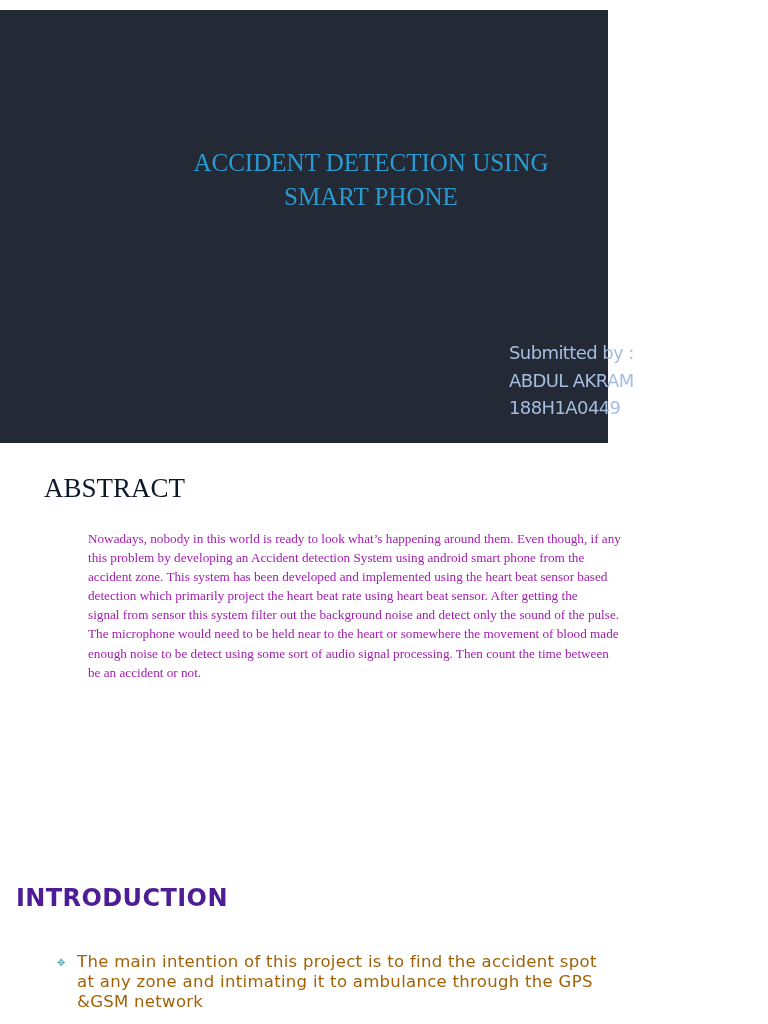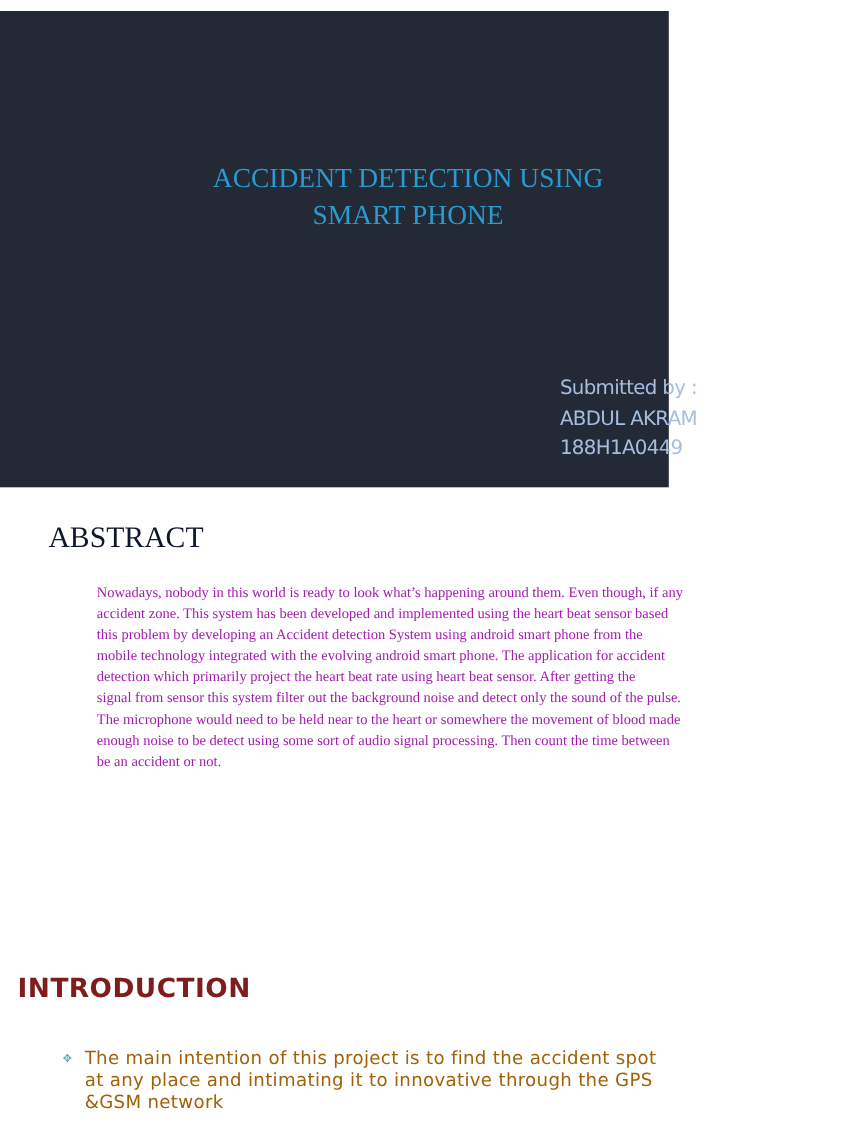--- a/index.html
+++ b/index.html
@@ -41,21 +41,21 @@
       font-size: 13.2px; line-height: 19.1px;
       color: #a21caf;
       margin-left: 48px;
     }
     .abstract-body div { white-space: nowrap; }
     .intro-heading {
       position: absolute; left: 16px; top: 880px;
       font-family: "DejaVu Sans", sans-serif;
       font-weight: bold;
       font-size: 24px; line-height: 36px;
-      color: #7f1d1d;
+      color: #4c1d95;
       letter-spacing: 0.4px;
     }
     .intro-bullet {
       position: absolute; left: 57px; top: 952px;
       display: flex; align-items: flex-start;
     }
     .bullet-icon {
       width: 20px; height: 20px;
       font-family: "DejaVu Sans", sans-serif;
       font-size: 10px; line-height: 22px;
@@ -82,32 +82,31 @@
     <div>Submitted by :</div>
     <div>ABDUL AKRAM</div>
     <div>188H1A0449</div>
   </div>
 </div>
 
 <div class="abstract-heading">ABSTRACT</div>
 
 <div class="abstract-body">
   <div>Nowadays, nobody in this world is ready to look what’s happening around them. Even though, if any</div>
+  <div>this problem by developing an Accident detection System using android smart phone from the</div>
   <div>accident zone. This system has been developed and implemented using the heart beat sensor based</div>
-  <div>this problem by developing an Accident detection System using android smart phone from the</div>
-  <div>mobile technology integrated with the evolving android smart phone. The application for accident</div>
   <div>detection which primarily project the heart beat rate using heart beat sensor. After getting the</div>
   <div>signal from sensor this system filter out the background noise and detect only the sound of the pulse.</div>
   <div>The microphone would need to be held near to the heart or somewhere the movement of blood made</div>
   <div>enough noise to be detect using some sort of audio signal processing. Then count the time between</div>
   <div>be an accident or not.</div>
 </div>
 
 <div class="intro-heading">INTRODUCTION</div>
 
 <div class="intro-bullet">
   <span class="bullet-icon">✥</span>
   <div class="intro-text">
     <div>The main intention of this project is to find the accident spot</div>
-    <div>at any place and intimating it to innovative through the GPS</div>
+    <div>at any zone and intimating it to ambulance through the GPS</div>
     <div>&amp;GSM network</div>
   </div>
 </div>
 
 </body></html>

